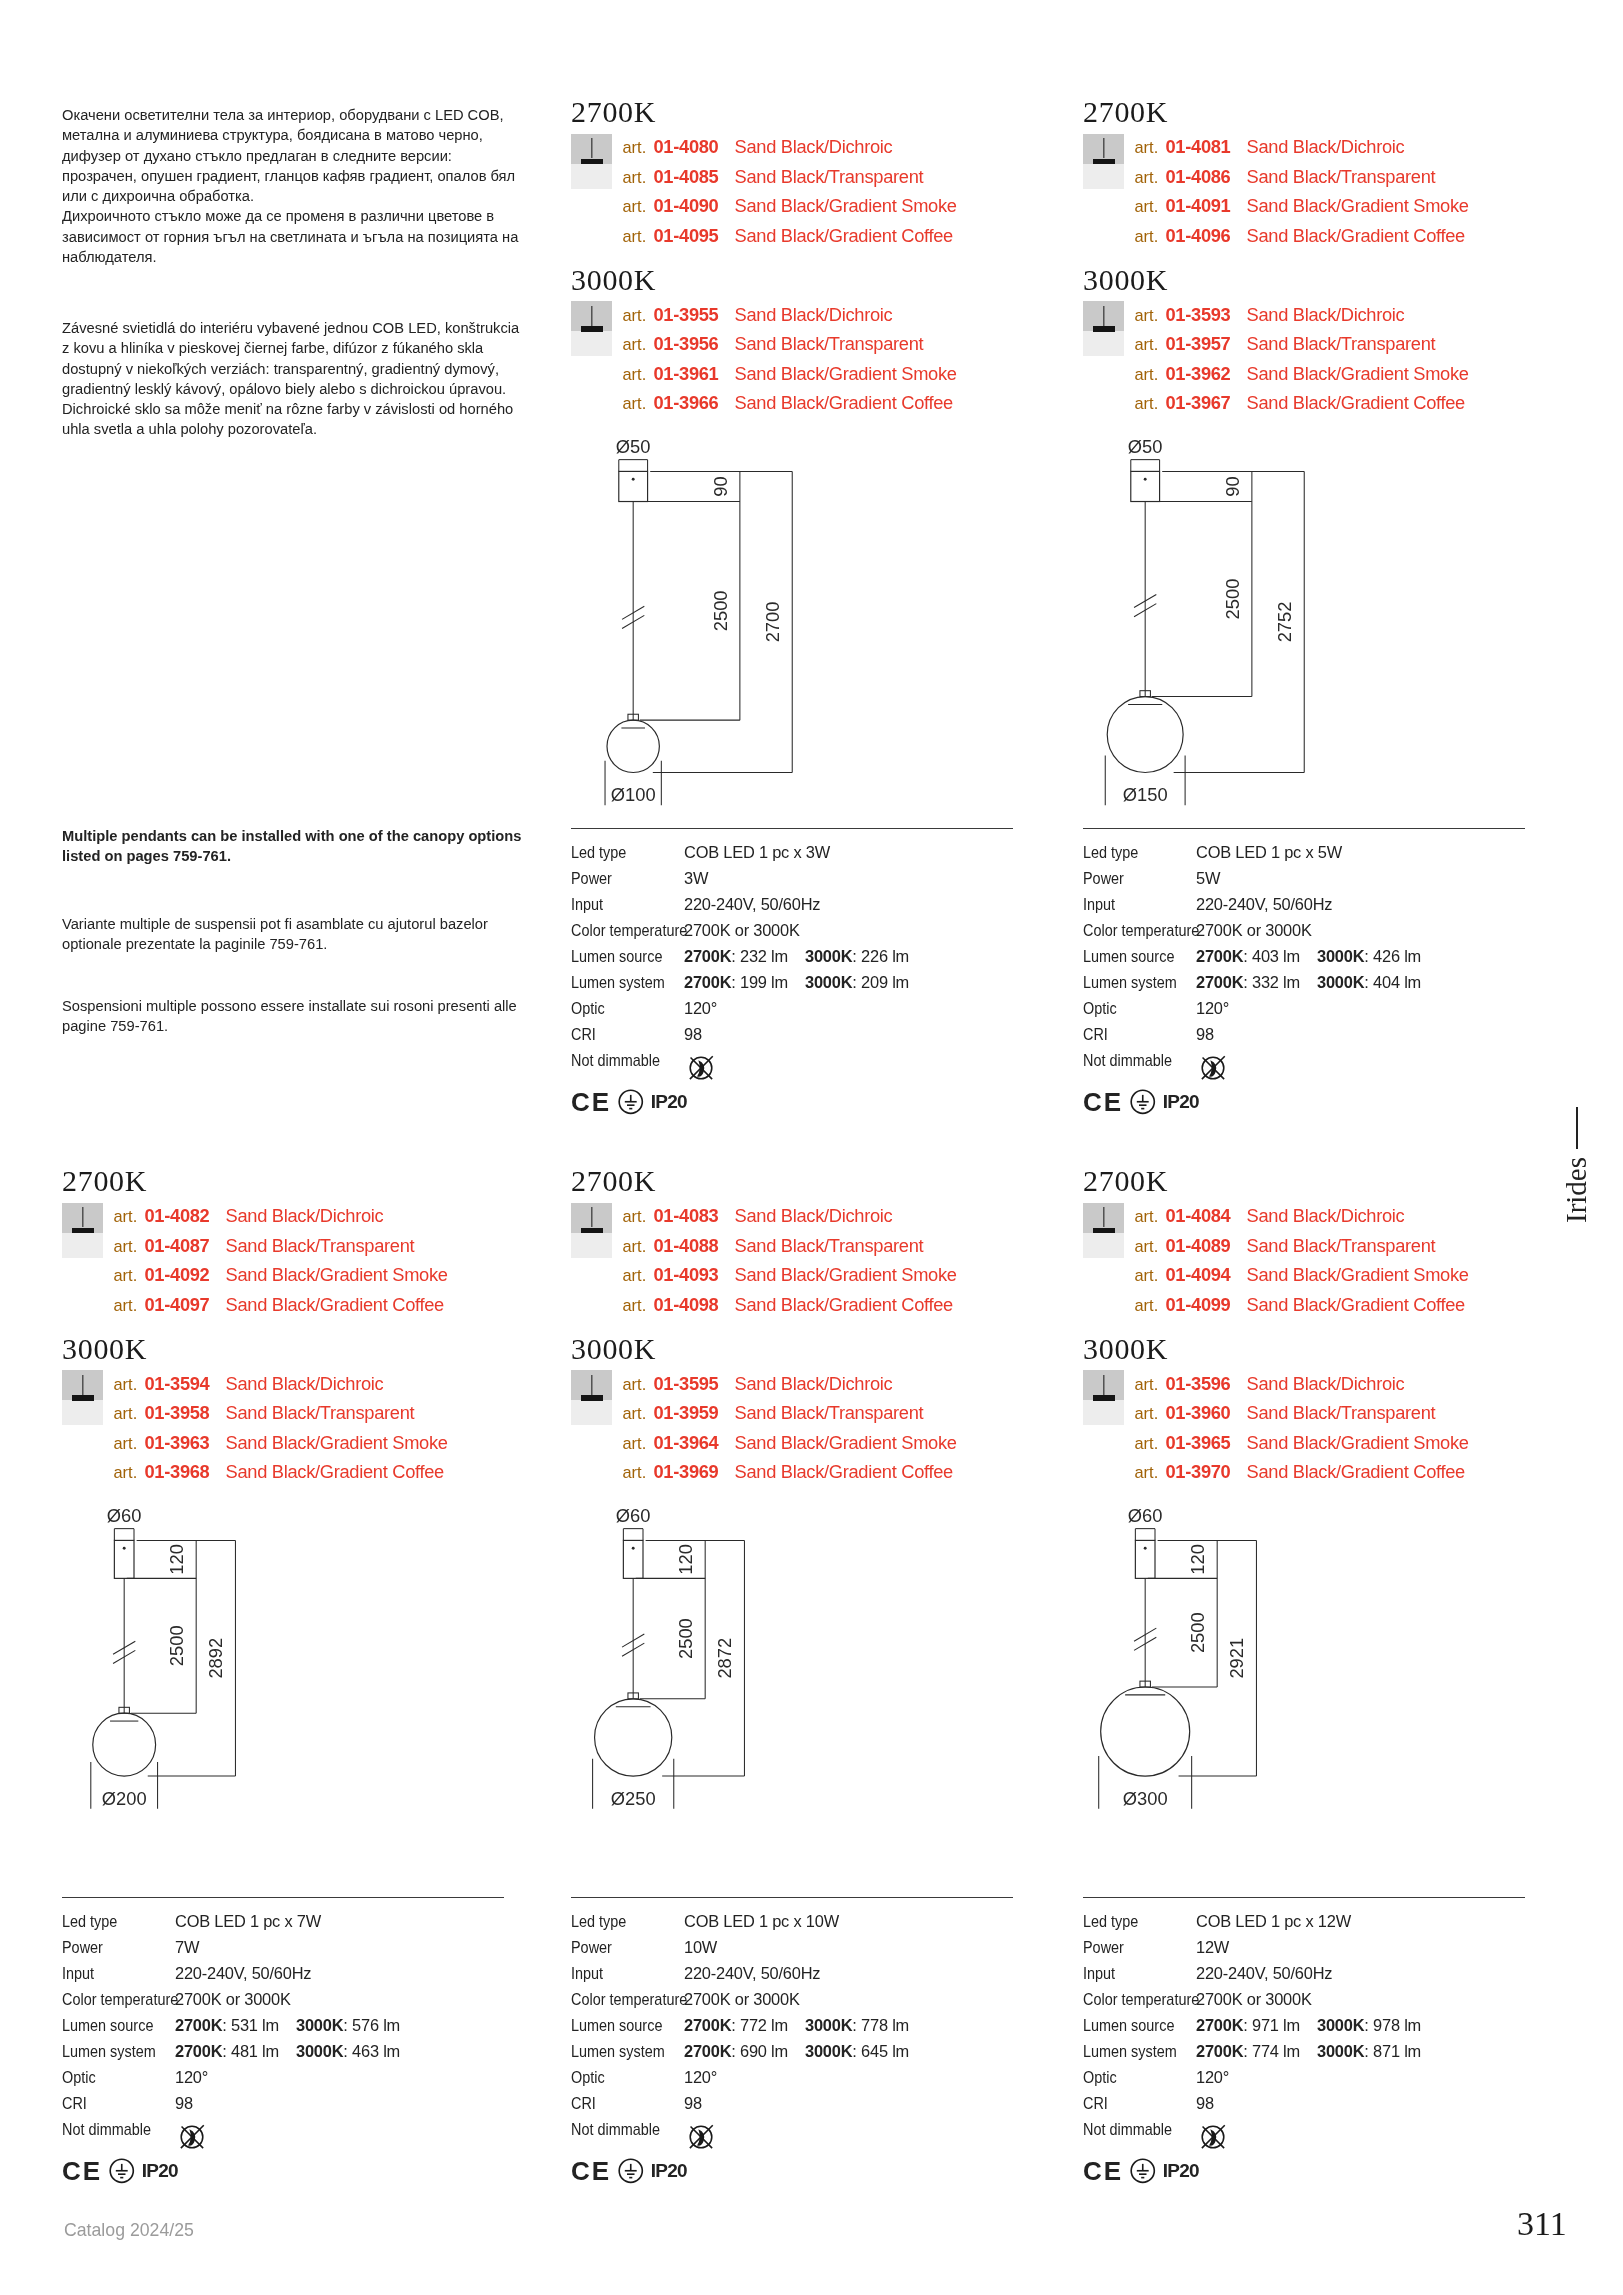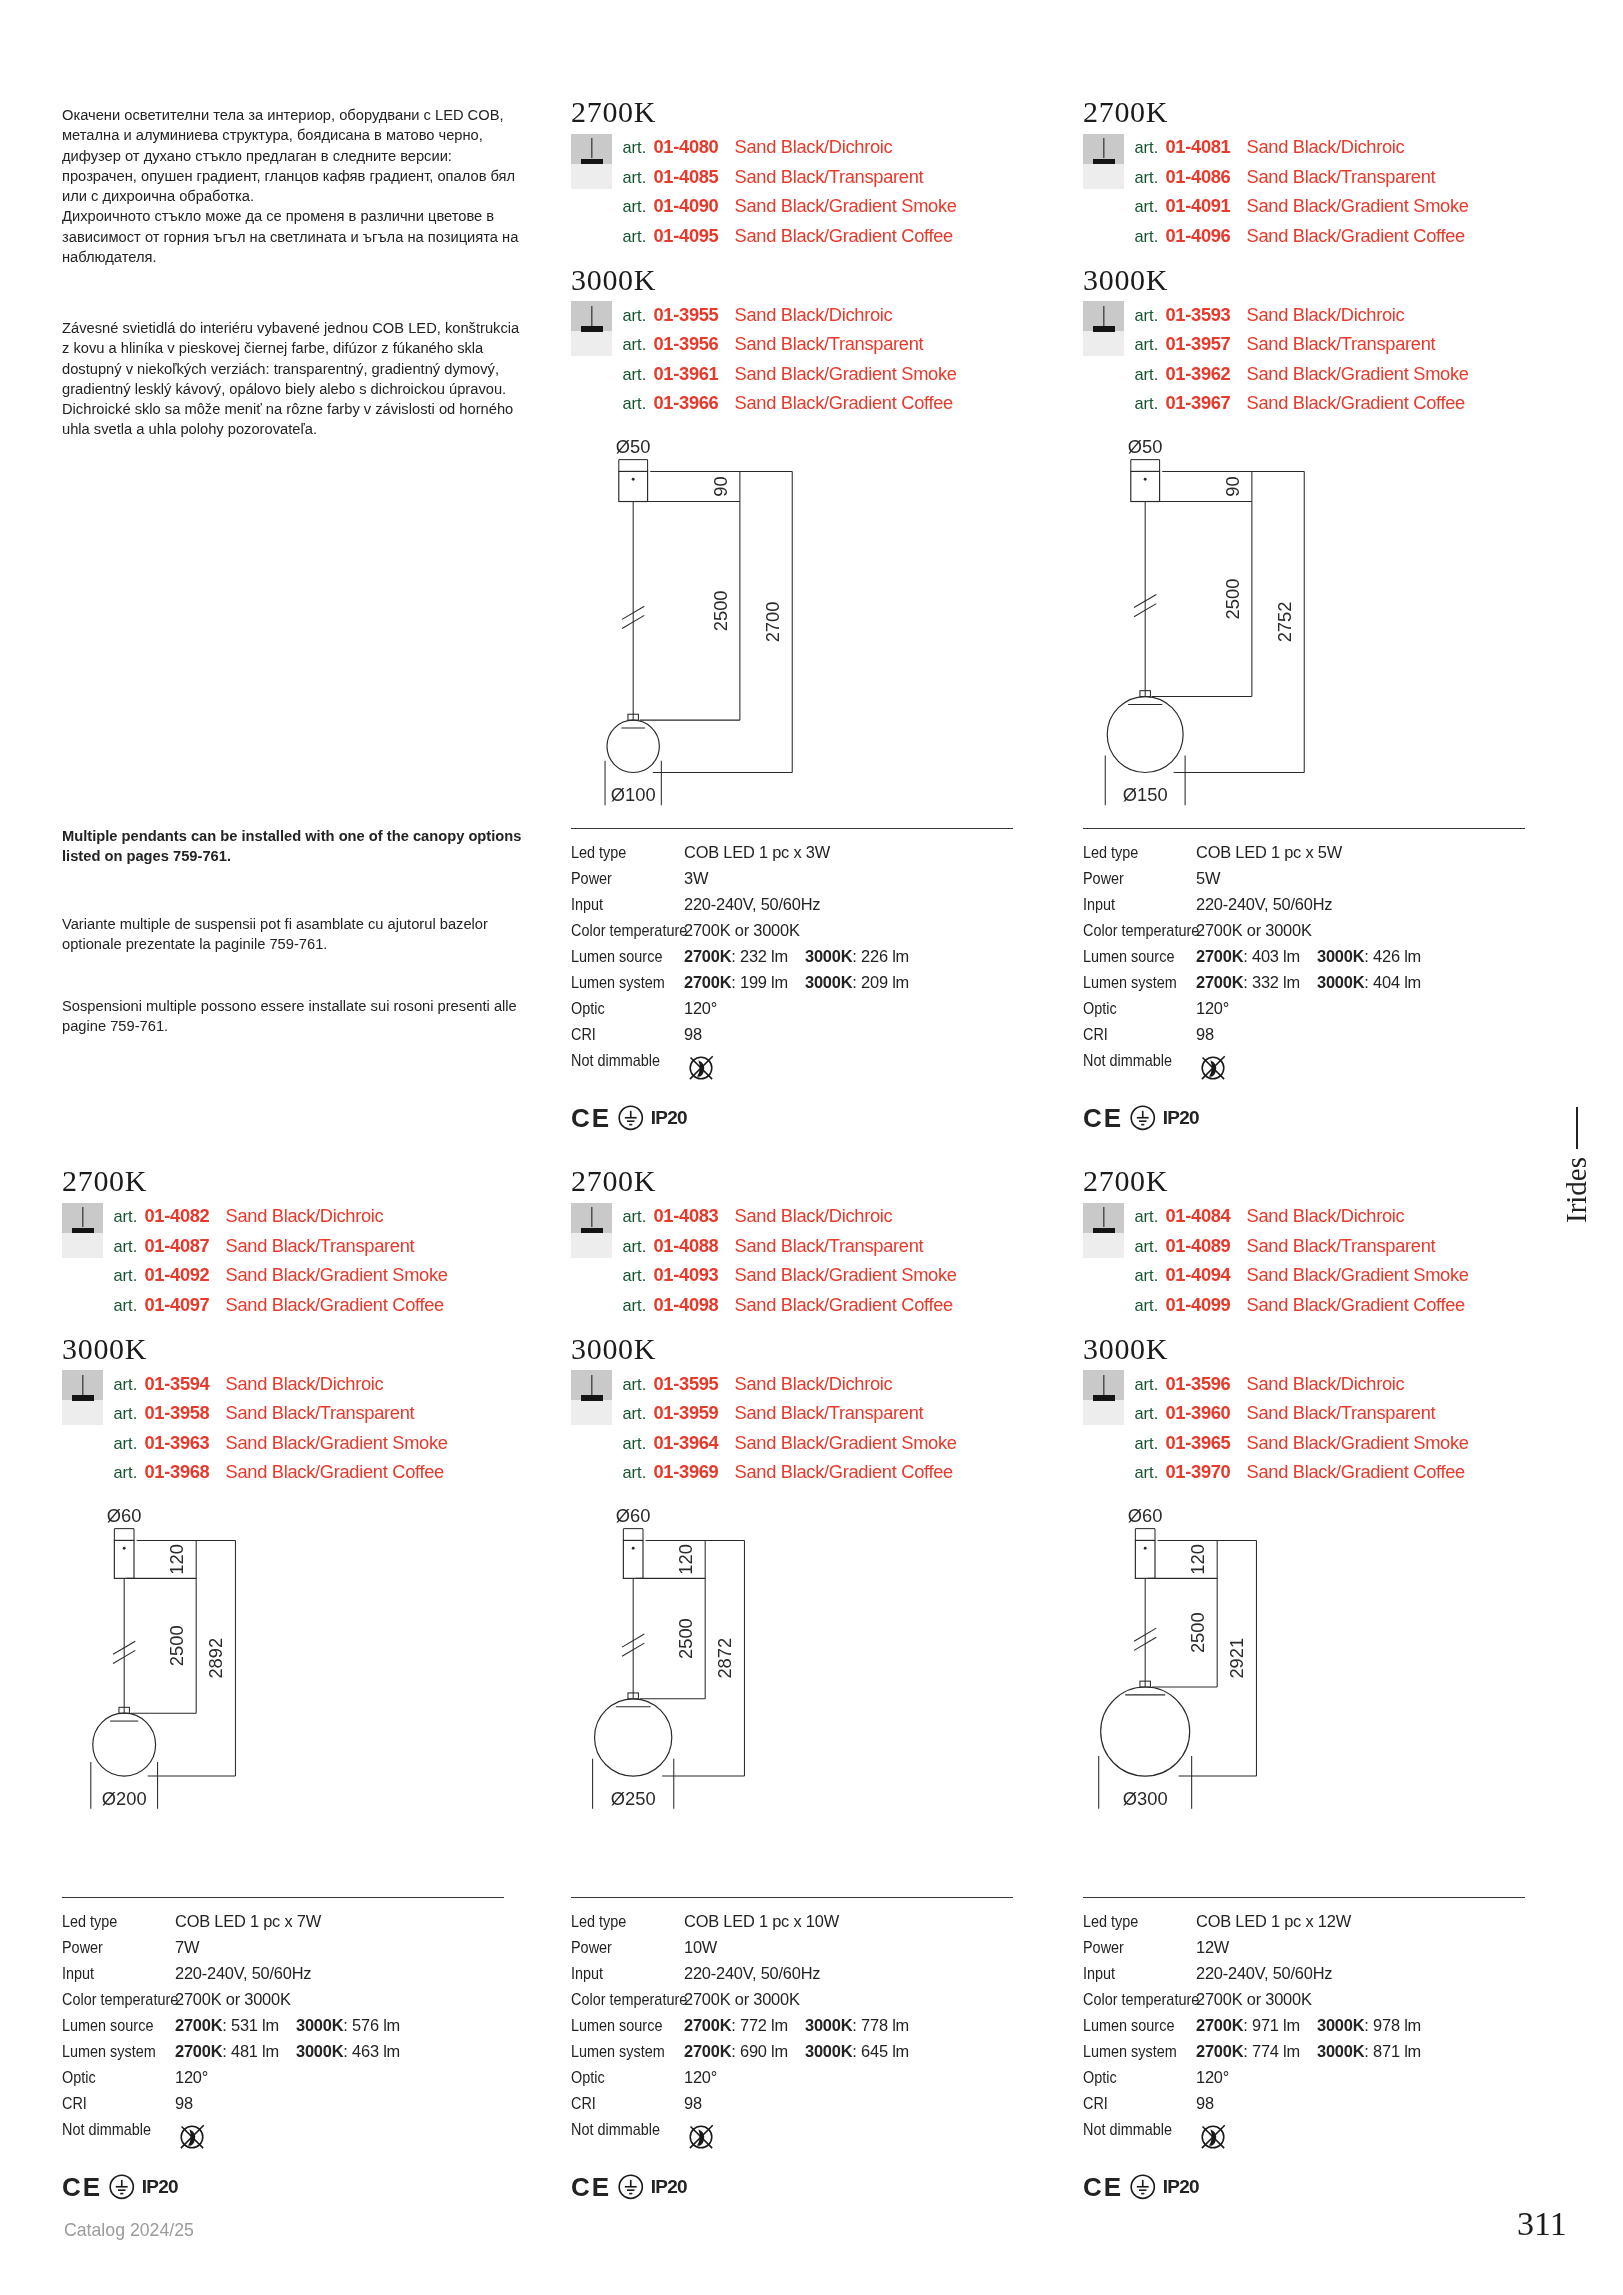--- a/index.html
+++ b/index.html
@@ -15,37 +15,37 @@
   .product{position:absolute;width:458px;}
   .cct-heading{font-family:"Liberation Serif", serif;font-size:30px;line-height:1;
                font-weight:400;color:#1b1b1b;letter-spacing:0.7px;margin:0 0 6.5px 0;}
   .cct-row{display:flex;margin-bottom:10.5px;}
   .thumb{width:41px;height:55px;flex:none;position:relative;
          background:linear-gradient(#c9c9c9 0 55%, #ededed 55% 100%);}
   .pendant-stem{position:absolute;left:50%;top:4.6px;width:1.3px;height:20px;background:#141414;transform:translateX(-50%);}
   .pendant-bar{position:absolute;left:50%;top:25px;width:22px;height:5.9px;background:#141414;transform:translateX(-50%);}
   .art-list{margin-left:10.5px;padding-top:2.6px;}
   .art-row{display:flex;align-items:baseline;height:29.5px;}
-  .art-lbl{color:#14532d;font-size:16.4px;width:31px;flex:none;}
+  .art-lbl{color:#a16207;font-size:16.4px;width:31px;flex:none;}
   .art-code{color:var(--red);font-weight:700;font-size:18.3px;width:81px;flex:none;letter-spacing:-0.3px;}
   .art-fin{color:var(--red);font-size:18.3px;letter-spacing:-0.3px;white-space:nowrap;}
 
   .drawing{margin-top:3px;}
   .drawing svg{display:block;}
   .drawing text{font-family:"Liberation Sans", sans-serif;font-size:28px;fill:#2a2a2a;}
 
   .specs{border-top:1.3px solid #3a3a3a;margin-top:2.6px;padding-top:14px;width:442px;}
   .spec-row{display:flex;align-items:baseline;min-height:26px;}
   .spec-row.nodim{align-items:flex-start;min-height:37px;}
   .spec-lbl{width:113px;flex:none;font-size:16.4px;display:inline-block;
             transform:scaleX(0.88);transform-origin:0 100%;white-space:nowrap;}
   .spec-val{font-size:16.4px;letter-spacing:-0.2px;white-space:nowrap;}
   .spec-val b{font-weight:700;}
   .pair2{margin-left:17px;}
-  .cert-row{display:flex;align-items:center;margin-top:16px;gap:6px;}
+  .cert-row{display:flex;align-items:center;margin-top:0;gap:6px;}
   .ce-mark{font-size:26px;font-weight:700;letter-spacing:2px;line-height:1;}
   .ip-badge{font-size:19px;font-weight:700;letter-spacing:-0.7px;line-height:1;}
 
   .side-label{position:absolute;left:1560px;top:1223px;transform:rotate(-90deg);
               transform-origin:0 0;display:flex;align-items:center;gap:7.9px;
               font-family:"Liberation Serif", serif;font-size:29px;color:#222;white-space:nowrap;}
   .side-line{display:inline-block;width:42px;height:2px;background:#222;}
   .footer-left{position:absolute;left:64px;top:2220px;font-size:17.7px;color:#9b9b9b;}
   .page-number{position:absolute;left:1517px;top:2205px;font-family:"Liberation Serif", serif;
                font-size:34px;color:#1b1b1b;}

